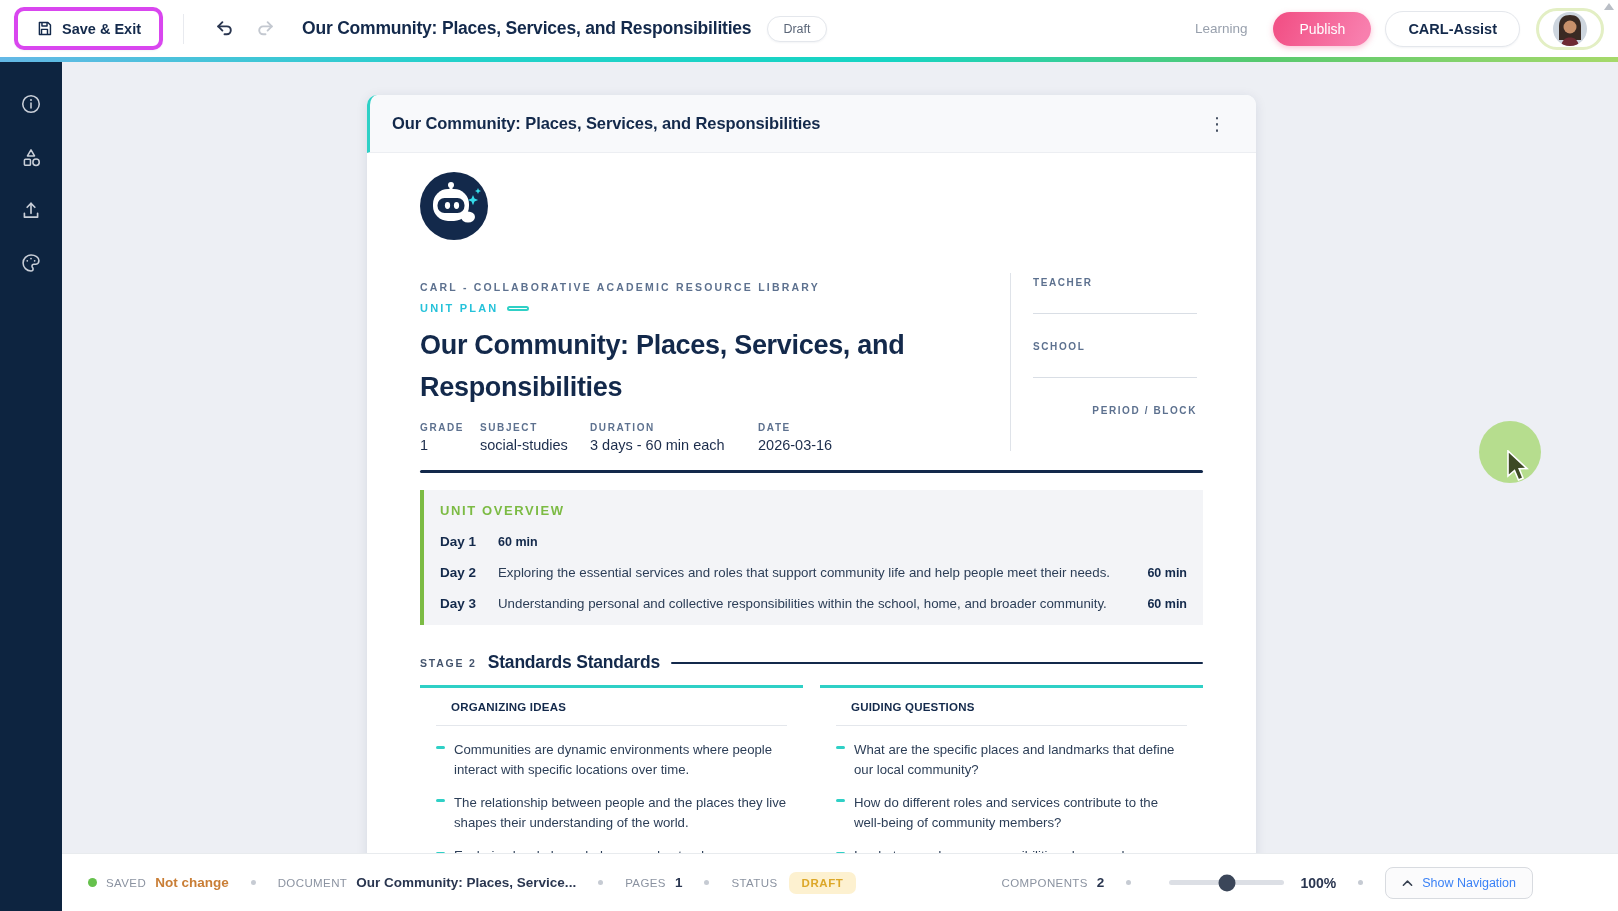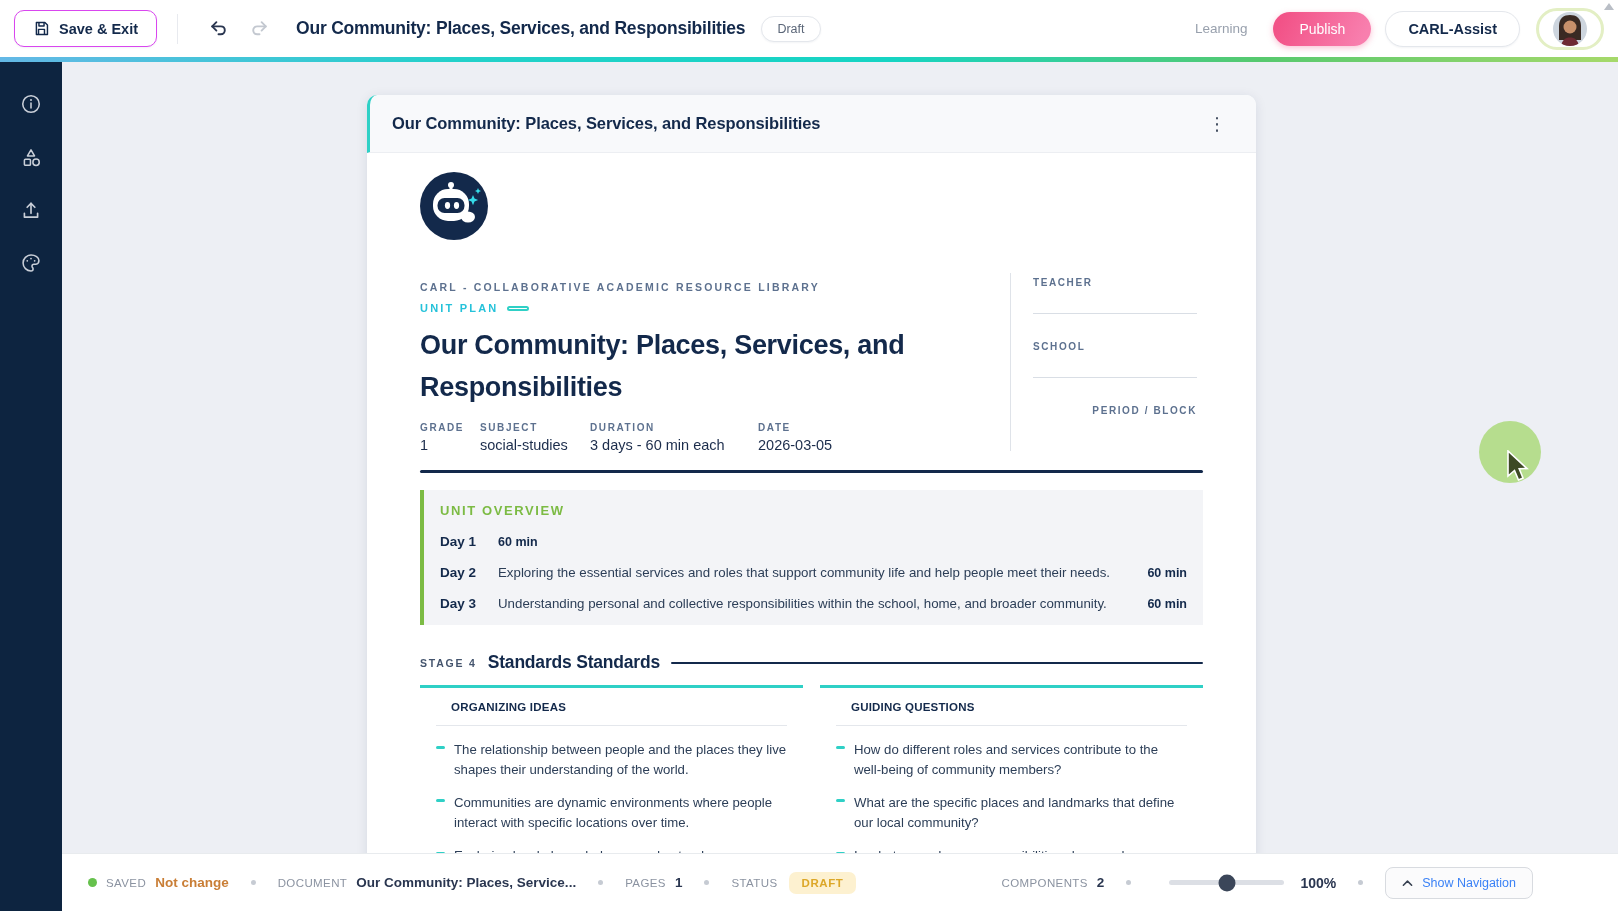--- a/index.html
+++ b/index.html
@@ -1,20 +1,20 @@
 <!DOCTYPE html>
 <html><head>
 <meta charset="utf-8">
 <style>
   * { margin:0; padding:0; box-sizing:border-box; }
   html,body { width:1618px; height:911px; overflow:hidden; font-family:"Liberation Sans", sans-serif; background:#edeff4; }
 
   
   .topbar { position:absolute; left:0; top:0; width:1618px; height:57px; background:#fff; display:flex; align-items:center; padding:0 14px; z-index:30; }
-  .btn-save { display:flex; align-items:flex-end; gap:9px; border:1px solid #d946ef; border-radius:10px; background:#fff; padding:9px 18px; font-size:14.5px; font-weight:700; color:#13294b; box-shadow:0 1px 2px rgba(16,36,70,.05); cursor:pointer; }
+  .btn-save { display:flex; align-items:flex-end; gap:9px; border:4px solid #d946ef; border-radius:10px; background:#fff; padding:9px 18px; font-size:14.5px; font-weight:700; color:#13294b; box-shadow:0 1px 2px rgba(16,36,70,.05); cursor:pointer; }
   .tb-divider { width:1px; height:30px; background:#e8eaef; margin:0 20px; }
   .icon-btn { background:none; border:none; padding:4px; margin:0 6px; cursor:pointer; display:flex; }
   .doc-title { font-size:17.5px; font-weight:700; color:#13294b; margin-left:16px; letter-spacing:-.2px; }
   .pill-draft { margin-left:16px; border:1px solid #e4e7ec; border-radius:999px; background:#fff; padding:5px 15px; font-size:12.5px; color:#5b6678; box-shadow:0 1px 2px rgba(16,36,70,.05); }
   .tb-right { margin-left:auto; display:flex; align-items:center; }
   .unsaved { color:#98a0ad; font-size:13.5px; margin-right:26px; }
   .btn-publish { border:none; border-radius:999px; padding:9px 26px; font-size:14px; font-weight:400; color:#fff; background:linear-gradient(115deg,#f25287 10%,#f87fae 90%); box-shadow:0 2px 6px rgba(242,82,135,.35); cursor:pointer; margin-right:14px; }
   .btn-assist { border:1px solid #e4e7ec; border-radius:999px; background:#fff; padding:9px 22px; font-size:14.5px; font-weight:700; color:#13294b; box-shadow:0 1px 2px rgba(16,36,70,.05); cursor:pointer; margin-right:16px; }
   .avatar-pill { width:68px; height:42px; border:3px solid #e3efc4; border-radius:999px; background:#fff; display:flex; align-items:center; justify-content:center; cursor:pointer; }
   .avatar-pic { width:34px; height:34px; border-radius:50%; overflow:hidden; }
@@ -210,21 +210,21 @@
         <div class="meta-col-2">
           <div class="meta-label">SUBJECT</div>
           <div class="meta-value">social-studies</div>
         </div>
         <div class="meta-col-3">
           <div class="meta-label">DURATION</div>
           <div class="meta-value">3 days - 60 min each</div>
         </div>
         <div class="meta-col-4">
           <div class="meta-label">DATE</div>
-          <div class="meta-value">2026-03-05</div>
+          <div class="meta-value">2026-03-16</div>
         </div>
       </div>
 
       <div class="side-divider"></div>
       <div class="side-fields">
         <div class="side-field">
           <div class="side-field-label">TEACHER</div>
           <div class="side-field-line"></div>
         </div>
         <div class="side-field">
@@ -250,52 +250,52 @@
           <div class="day-dur">60 min</div>
         </div>
         <div class="day-row">
           <div class="day-label">Day 3</div>
           <div class="day-desc">Understanding personal and collective responsibilities within the school, home, and broader community.</div>
           <div class="day-dur">60 min</div>
         </div>
       </div>
 
       <div class="stage-row">
-        <span class="stage-label">STAGE 4</span>
+        <span class="stage-label">STAGE 2</span>
         <span class="stage-title">Standards Standards</span>
         <span class="stage-line"></span>
       </div>
 
       <div class="columns">
         <div class="col">
           <div class="col-header">ORGANIZING IDEAS</div>
           <div class="col-div"></div>
           <div class="bullet">
             <span class="bullet-dash"></span>
+            <span class="bullet-text">Communities are dynamic environments where people interact with specific locations over time.</span>
+          </div>
+          <div class="bullet">
+            <span class="bullet-dash"></span>
             <span class="bullet-text">The relationship between people and the places they live shapes their understanding of the world.</span>
-          </div>
-          <div class="bullet">
-            <span class="bullet-dash"></span>
-            <span class="bullet-text">Communities are dynamic environments where people interact with specific locations over time.</span>
           </div>
           <div class="bullet">
             <span class="bullet-dash"></span>
             <span class="bullet-text">Exploring local places helps us understand our connection to the community and the people within it.</span>
           </div>
         </div>
         <div class="col">
           <div class="col-header">GUIDING QUESTIONS</div>
           <div class="col-div"></div>
           <div class="bullet">
             <span class="bullet-dash"></span>
+            <span class="bullet-text">What are the specific places and landmarks that define our local community?</span>
+          </div>
+          <div class="bullet">
+            <span class="bullet-dash"></span>
             <span class="bullet-text">How do different roles and services contribute to the well-being of community members?</span>
-          </div>
-          <div class="bullet">
-            <span class="bullet-dash"></span>
-            <span class="bullet-text">What are the specific places and landmarks that define our local community?</span>
           </div>
           <div class="bullet">
             <span class="bullet-dash"></span>
             <span class="bullet-text">In what ways do our responsibilities change when we are at home versus at school?</span>
           </div>
         </div>
       </div>
 
     </div>
   </div>

